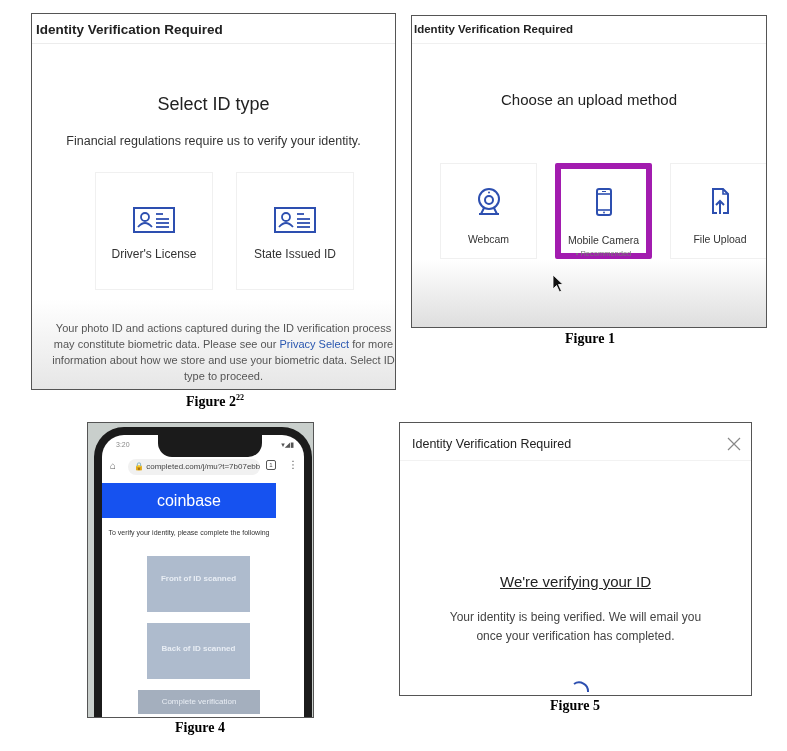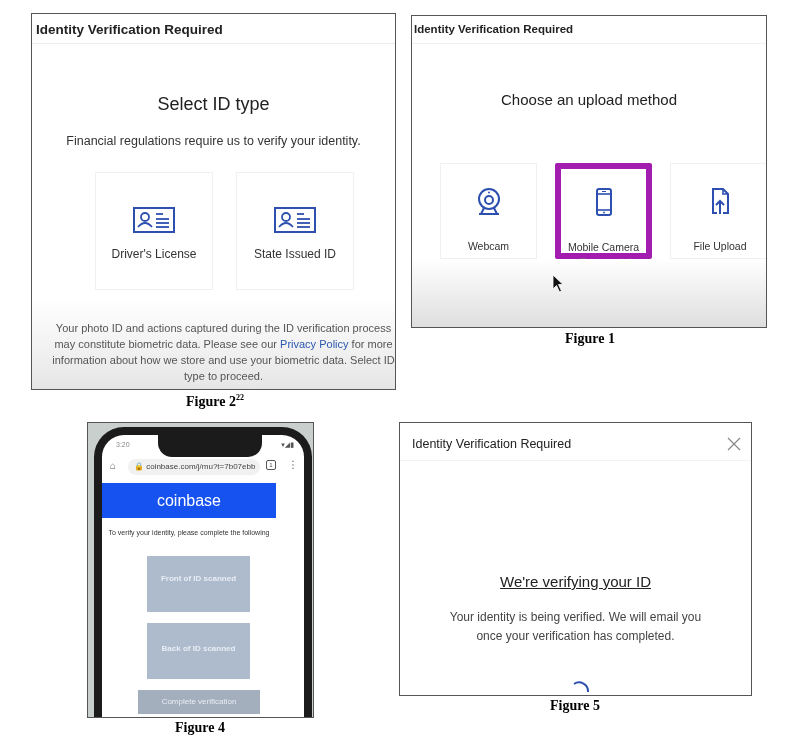--- a/index.html
+++ b/index.html
@@ -20,21 +20,21 @@
   .fig2 .foot { position: absolute; top: 306px; left: 20px; right: 0; text-align: center; font-size: 11px; line-height: 16px; color: #555; }
   .link { color: #2a57b0; }
 
   
   .fig3 { left: 411px; top: 15px; width: 356px; height: 313px; border: 1px solid #555; background: #fff; overflow: hidden; }
   .fig3 .hdr { height: 28px; border-bottom: 1px solid #f0f0f0; padding: 7px 0 0 2px; font-size: 11.5px; font-weight: bold; color: #222; }
   .fig3 .title { position: absolute; top: 75px; width: 100%; text-align: center; font-size: 15px; color: #222; }
   .method { position: absolute; top: 147px; height: 96px; border: 1px solid #f0f0f0; background: #fff; text-align: center; }
   .method.sel { border: 6px solid #a21caf; border-radius: 2px; }
   .method .ic { width: 30px; height: 30px; margin: 22px auto 0; }
-  .method .lbl { font-size: 10.5px; color: #333; margin-top: 20px; }
+  .method .lbl { font-size: 10.5px; color: #333; margin-top: 13px; }
   .method .rec { font-size: 7.5px; color: #777; margin-top: 3px; }
   .fig3 .fade { position: absolute; left: 0; right: 0; top: 225px; bottom: 0; background: linear-gradient(#ffffff, #dedede); }
   .fig3 .back { position: absolute; top: 297px; width: 100%; text-align: center; font-size: 10px; color: #666; }
   .cursor { position: absolute; left: 140px; top: 258px; width: 14px; height: 20px; }
 
   
   .fig4 { left: 87px; top: 422px; width: 227px; height: 296px; border: 1px solid #555; background: #c9cfcc; overflow: hidden; }
   .phone { position: absolute; left: 6px; top: 4px; width: 218px; height: 320px; background: #1b1b1b; border-radius: 30px; }
   .screen { position: absolute; left: 8px; top: 8px; width: 202px; height: 300px; background: #fff; border-radius: 22px 22px 0 0; overflow: hidden; }
   .notch { position: absolute; left: 56px; top: 0; width: 104px; height: 22px; background: #1b1b1b; border-radius: 0 0 14px 14px; }
@@ -87,21 +87,21 @@
       <line x1="23" y1="7" x2="30" y2="7" stroke="#2d4fb0" stroke-width="1.8"></line>
       <line x1="23" y1="12" x2="36" y2="12" stroke="#2d4fb0" stroke-width="1.8"></line>
       <line x1="23" y1="16" x2="36" y2="16" stroke="#2d4fb0" stroke-width="1.8"></line>
       <line x1="23" y1="20" x2="36" y2="20" stroke="#2d4fb0" stroke-width="1.8"></line>
     </svg>
     <div class="lbl">State Issued ID</div>
   </div>
 
   <div class="fade"></div>
   <div class="foot">
-    <span>Your photo ID and actions captured during the ID verification process may constitute biometric data. Please see our </span><span class="link">Privacy Policy</span><span> for more information about how we store and use your biometric data. Select ID type to proceed.</span>
+    <span>Your photo ID and actions captured during the ID verification process may constitute biometric data. Please see our </span><span class="link">Privacy Select</span><span> for more information about how we store and use your biometric data. Select ID type to proceed.</span>
   </div>
 </div>
 <div class="caption" style="left:150px; top:393px; width:130px;"><span>Figure 2</span><sup>22</sup></div>
 
 <div class="abs fig3">
   <div class="hdr">Identity Verification Required</div>
   <div class="title">Choose an upload method</div>
 
   <div class="method" style="left:28px; width:97px;">
     <svg class="ic" viewBox="0 0 30 30">
@@ -142,21 +142,21 @@
 <div class="caption" style="left:540px; top:331px; width:100px;">Figure 1</div>
 
 <div class="abs fig4">
   <div class="phone">
     <div class="screen">
       <div class="notch"></div>
       <div class="time">3:20</div>
       <div class="sig">▾◢▮</div>
       <div class="urlbar">
         <span class="home">⌂</span>
-        <div class="url">🔒 <span>coinbase.com/j/mu?t=7b07ebb</span></div>
+        <div class="url">🔒 <span>completed.com/j/mu?t=7b07ebb</span></div>
         <span class="tabs">1</span>
         <span class="menu">⋮</span>
       </div>
       <div class="cbhead">coinbase</div>
       <div class="verifytxt">To verify your identity, please complete the following</div>
       <div class="scanbox" style="top:188px; padding-top:21px;">Back of ID scanned</div>
       <div class="scanbox" style="top:121px; padding-top:18px;">Front of ID scanned</div>
       <div class="completebtn">Complete verification</div>
     </div>
   </div>

